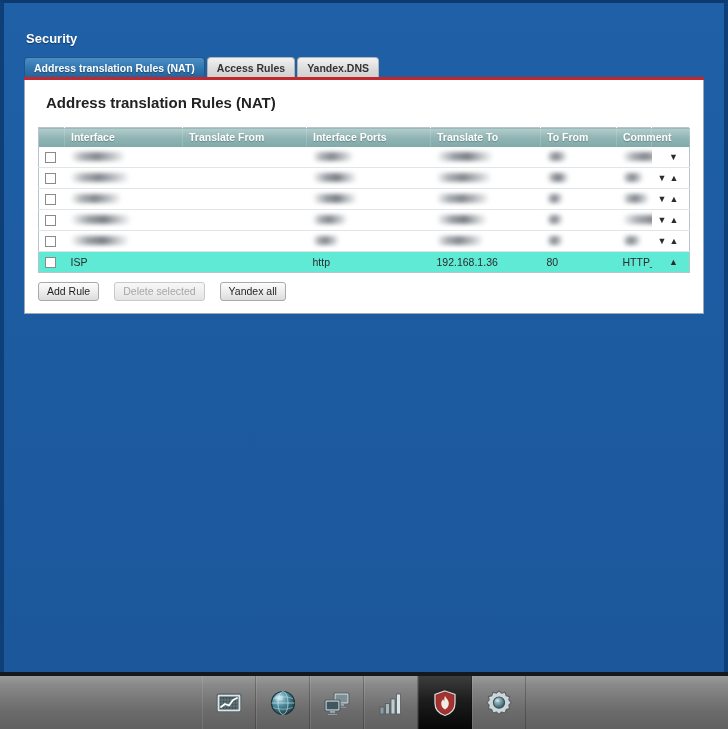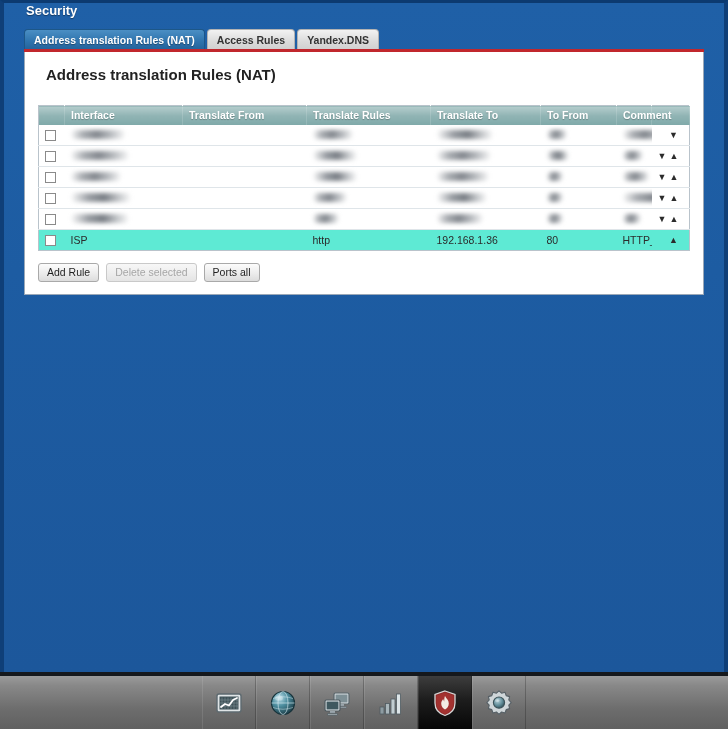--- a/index.html
+++ b/index.html
@@ -71,21 +71,21 @@
     font-size: 12.5px;
     font-weight: bold;
     letter-spacing: 0.1px;
   }
 
   
   .section-title {
     color: #ffffff;
     font-size: 13px;
     font-weight: bold;
-    padding: 0 0 0 22px;
+    padding: 28px 0 0 22px;
     text-shadow: 0 1px 1px rgba(0,0,0,0.4);
   }
 
   
   .tabs-strip {
     position: relative;
     margin-top: 10px;
     padding-left: 20px;
     height: 22px;
   }
@@ -146,21 +146,21 @@
     border-radius: 3px;
     background: #fdfdfd;
     padding: 8px 10px;
     font-size: 10.5px;
     color: #3a3a3a;
     line-height: 1.3;
   }
 
   
   .rules-table {
-    margin: 12px 3px;
+    margin: 6px 3px;
     border: 1px solid #b9c3cb;
     border-collapse: collapse;
     width: calc(100% - 6px);
     table-layout: fixed;
   }
   .rules-table thead th {
     background: linear-gradient(180deg, #b5cdcd 0%, #90b4b4 50%, #7fa9a9 100%);
     color: #ffffff;
     font-size: 10.5px;
     font-weight: bold;
@@ -222,21 +222,21 @@
   .arrow {
     display: inline-block;
     cursor: pointer;
     font-size: 9px;
     color: #2b2b2b;
   }
 
   
   .btn-row {
     display: flex;
-    gap: 7px;
+    gap: 15px;
     margin: 9px 0 2px 3px;
   }
   .btn {
     font-size: 10.5px;
     color: #1f1f1f;
     padding: 2px 8px;
     border: 1px solid #a9a9a9;
     border-radius: 3px;
     background: linear-gradient(180deg, #fcfcfc 0%, #ededed 52%, #dcdcdc 100%);
     cursor: pointer;
@@ -317,21 +317,21 @@
 
       <div class="panel-title">Address translation Rules (NAT)</div>
 
 
       <table class="rules-table">
         <thead>
           <tr>
             <th class="col-check"></th>
             <th style="width:118px">Interface</th>
             <th style="width:124px">Translate From</th>
-            <th style="width:124px">Translate Rules</th>
+            <th style="width:124px">Interface Ports</th>
             <th style="width:110px">Translate To</th>
             <th style="width:76px">To From</th>
             <th>Comment</th>
             <th class="col-arrows"></th>
           </tr>
         </thead>
         <tbody>
 
           <tr>
             <td><span class="chk"></span></td>
@@ -398,21 +398,21 @@
             <td>HTTP_Server</td>
             <td class="arrows-cell"><span class="arrow">▲</span></td>
           </tr>
 
         </tbody>
       </table>
 
       <div class="btn-row">
         <div class="btn">Add Rule</div>
         <div class="btn disabled">Delete selected</div>
-        <div class="btn">Ports all</div>
+        <div class="btn">Yandex all</div>
       </div>
 
     </div>
 
   </div>
 
 
   <div class="taskbar">
 
     <div class="tb-item">

